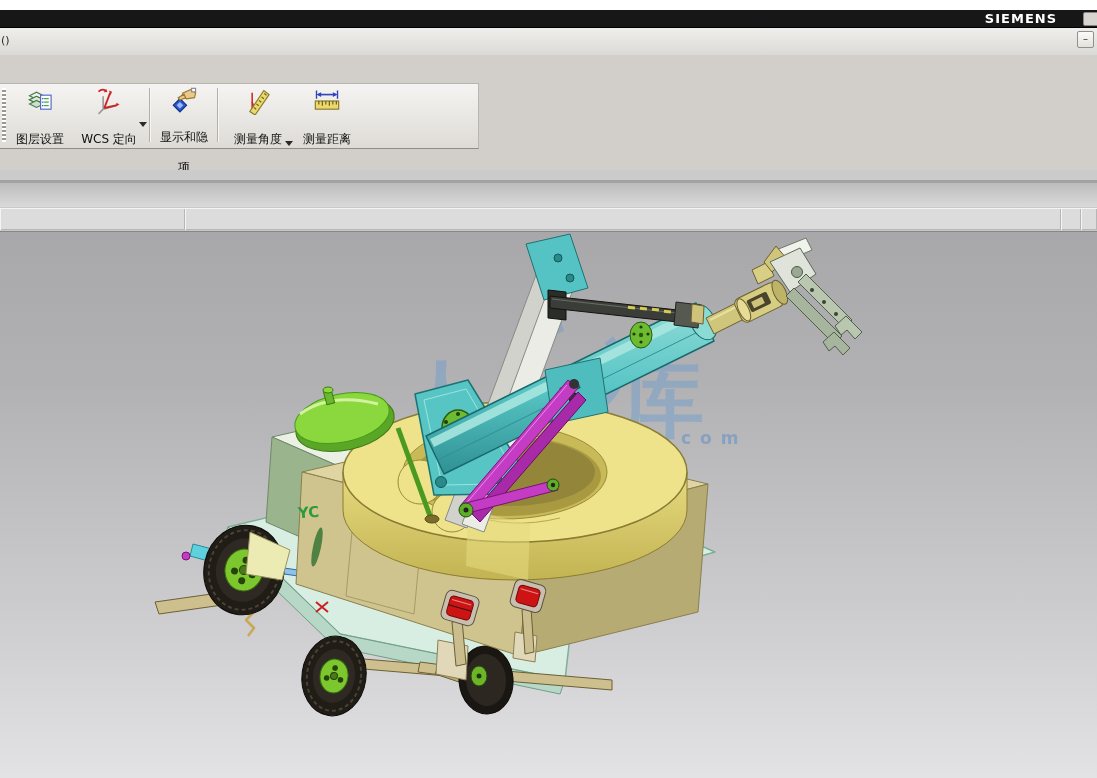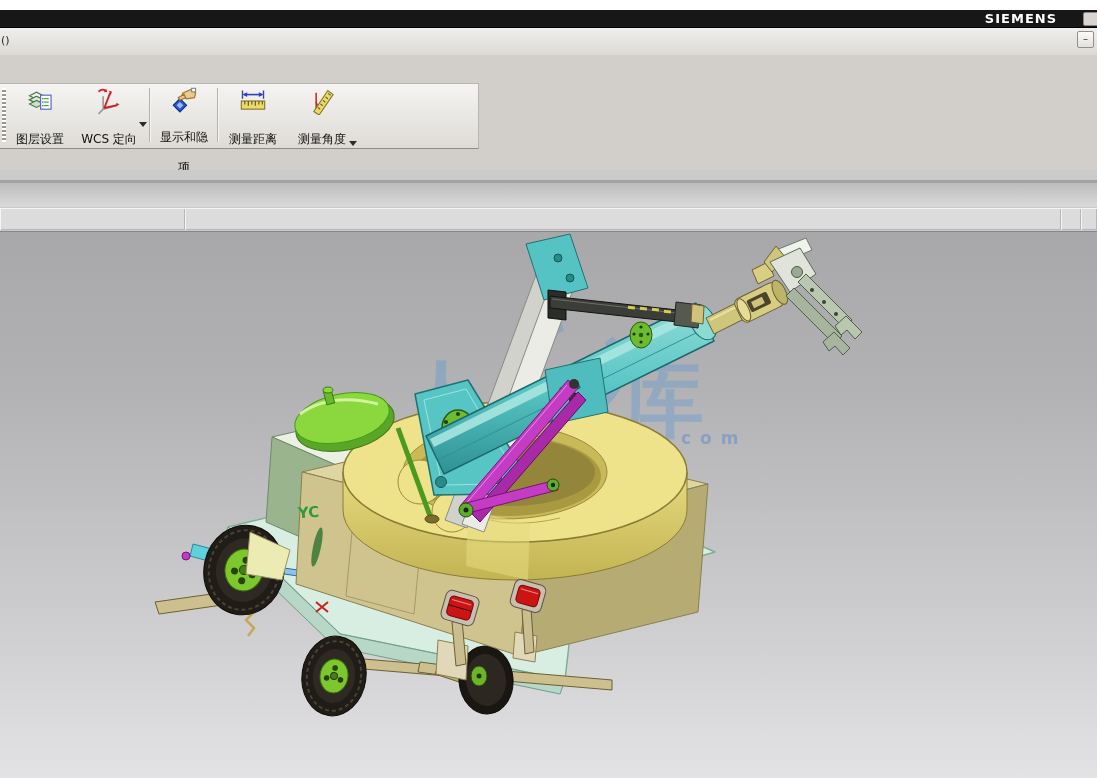--- a/index.html
+++ b/index.html
@@ -124,44 +124,44 @@
           </svg>
         </span>
         <span class="rlbl">显示和隐</span>
         <span class="rlbl">项</span>
       </div>
 
 
 
       <div class="rsep"></div>
 
+      <div class="rbtn" style="width:68px">
+        <span class="ric">
+          <svg width="28" height="28" viewBox="0 0 24 24">
+            <path d="M7 5v17" stroke="#cc2222" stroke-width="1.3"></path>
+            <path d="M7 13a8 8 0 0 0 6 6" stroke="#cc2222" stroke-width="1.2" fill="none"></path>
+            <polygon points="5,21 17,3 21.5,6.5 9.5,24" fill="#ead96c" stroke="#8a7a2a"></polygon>
+            <path d="M17.3 5.5l2 1.6M15 8.5l2 1.6M12.8 11.5l2 1.6M10.6 14.5l2 1.6M8.4 17.5l2 1.6" stroke="#6a5a1a" stroke-width=".9"></path>
+          </svg>
+        </span>
+        <span class="rlbl">测量角度</span>
+        <span class="dd dd-bot"></span>
+      </div>
+
       <div class="rbtn" style="width:58px">
         <span class="ric">
           <svg width="28" height="28" viewBox="0 0 24 24">
             <path d="M3 3v7M21 3v7" stroke="#3344bb" stroke-width="1.2"></path>
             <path d="M4.5 6.5h15" stroke="#3344bb" stroke-width="1.4"></path>
             <path d="M3 6.5l4-2v4zM21 6.5l-4-2v4z" fill="#3344bb"></path>
             <rect x="2" y="12" width="20" height="7" fill="#ead96c" stroke="#8a7a2a"></rect>
             <path d="M5 12v3M8 12v4M11 12v3M14 12v4M17 12v3M20 12v3" stroke="#6a5a1a" stroke-width="1"></path>
           </svg>
         </span>
         <span class="rlbl">测量距离</span>
-      </div>
-
-      <div class="rbtn" style="width:68px">
-        <span class="ric">
-          <svg width="28" height="28" viewBox="0 0 24 24">
-            <path d="M7 5v17" stroke="#cc2222" stroke-width="1.3"></path>
-            <path d="M7 13a8 8 0 0 0 6 6" stroke="#cc2222" stroke-width="1.2" fill="none"></path>
-            <polygon points="5,21 17,3 21.5,6.5 9.5,24" fill="#ead96c" stroke="#8a7a2a"></polygon>
-            <path d="M17.3 5.5l2 1.6M15 8.5l2 1.6M12.8 11.5l2 1.6M10.6 14.5l2 1.6M8.4 17.5l2 1.6" stroke="#6a5a1a" stroke-width=".9"></path>
-          </svg>
-        </span>
-        <span class="rlbl">测量角度</span>
-        <span class="dd dd-bot"></span>
       </div>
 
     </div>
   </div>
 
   <div class="band">
     <div class="b1"></div>
       <div class="b2"></div>
       <div class="b3"></div>
   </div>

